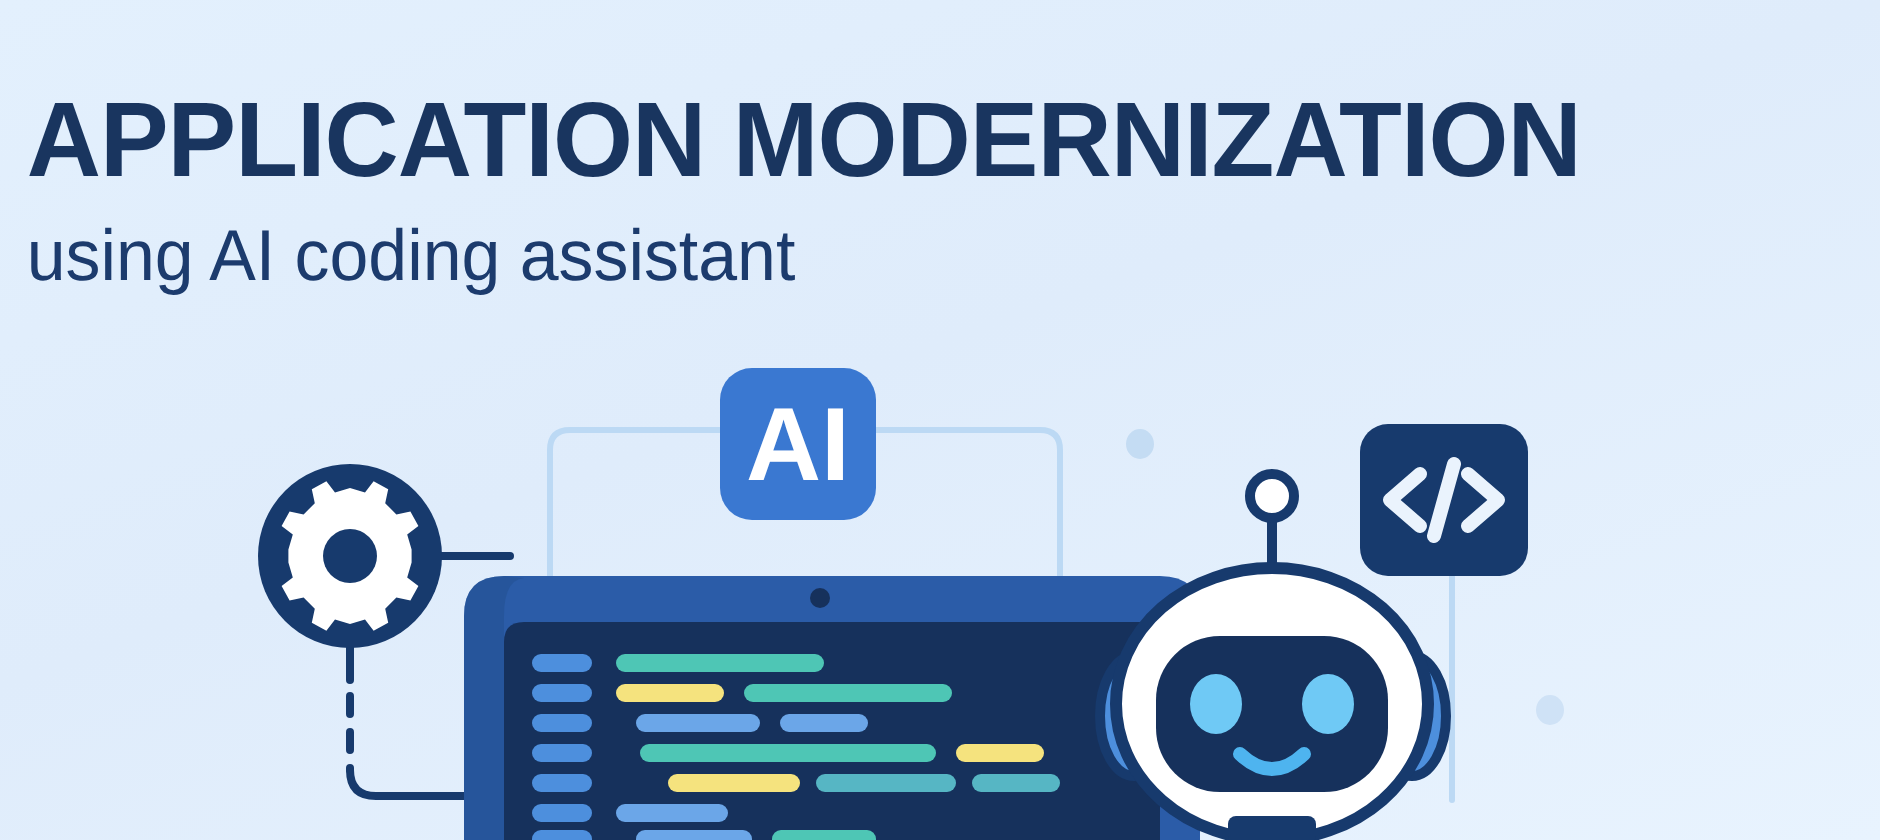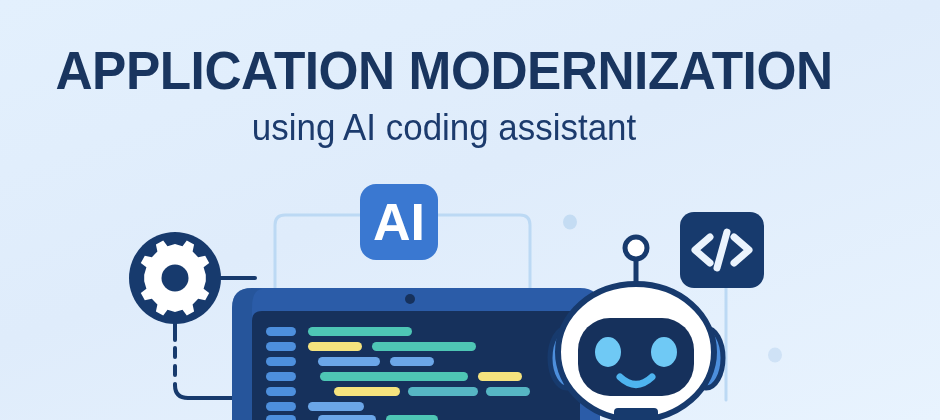--- a/index.html
+++ b/index.html
@@ -21,21 +21,20 @@
     inset: 0;
     width: 940px;
     height: 420px;
     display: block;
   }
   .headings {
     position: absolute;
     top: 0;
     left: 0;
     width: 888px;
-    text-align: center;
     pointer-events: none;
   }
   .title {
     margin: 0;
     padding-top: 42px;
     font-family: "Liberation Sans Narrow", "Liberation Sans", sans-serif;
     font-size: 53px;
     line-height: 58px;
     font-weight: 700;
     letter-spacing: -0.5px;

